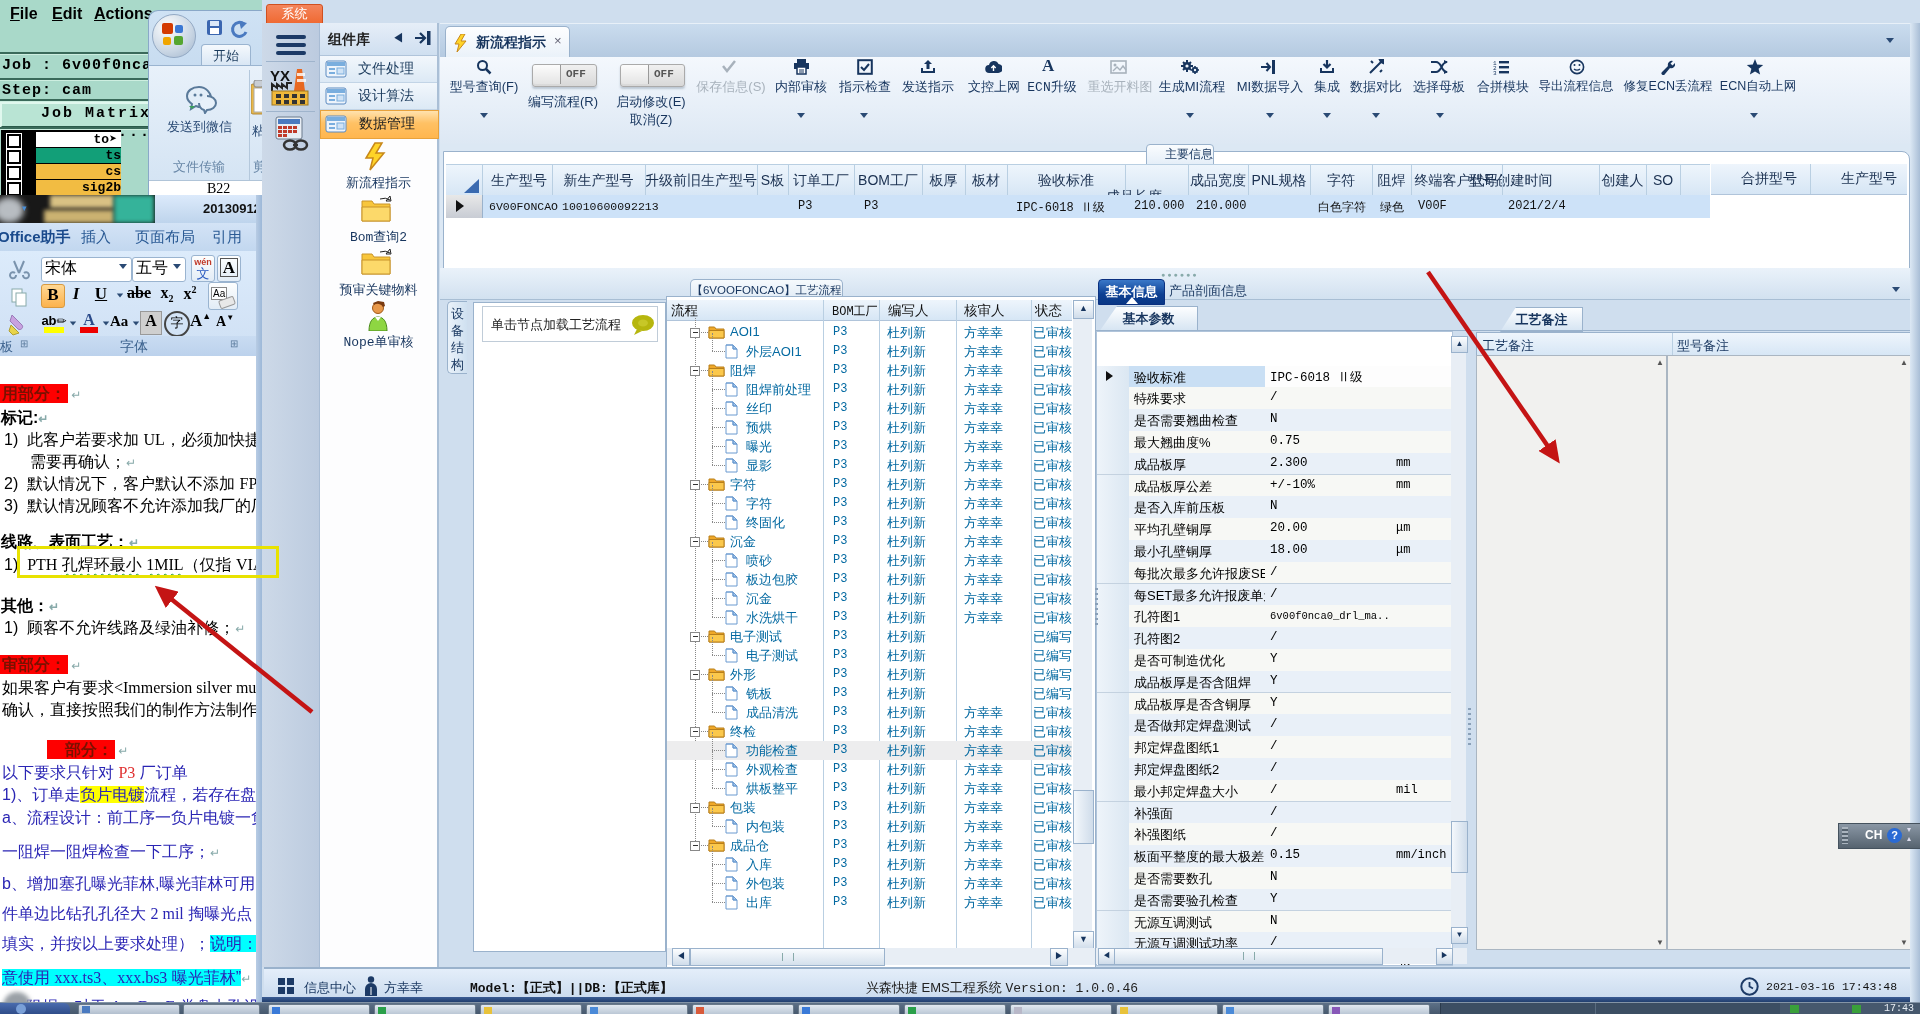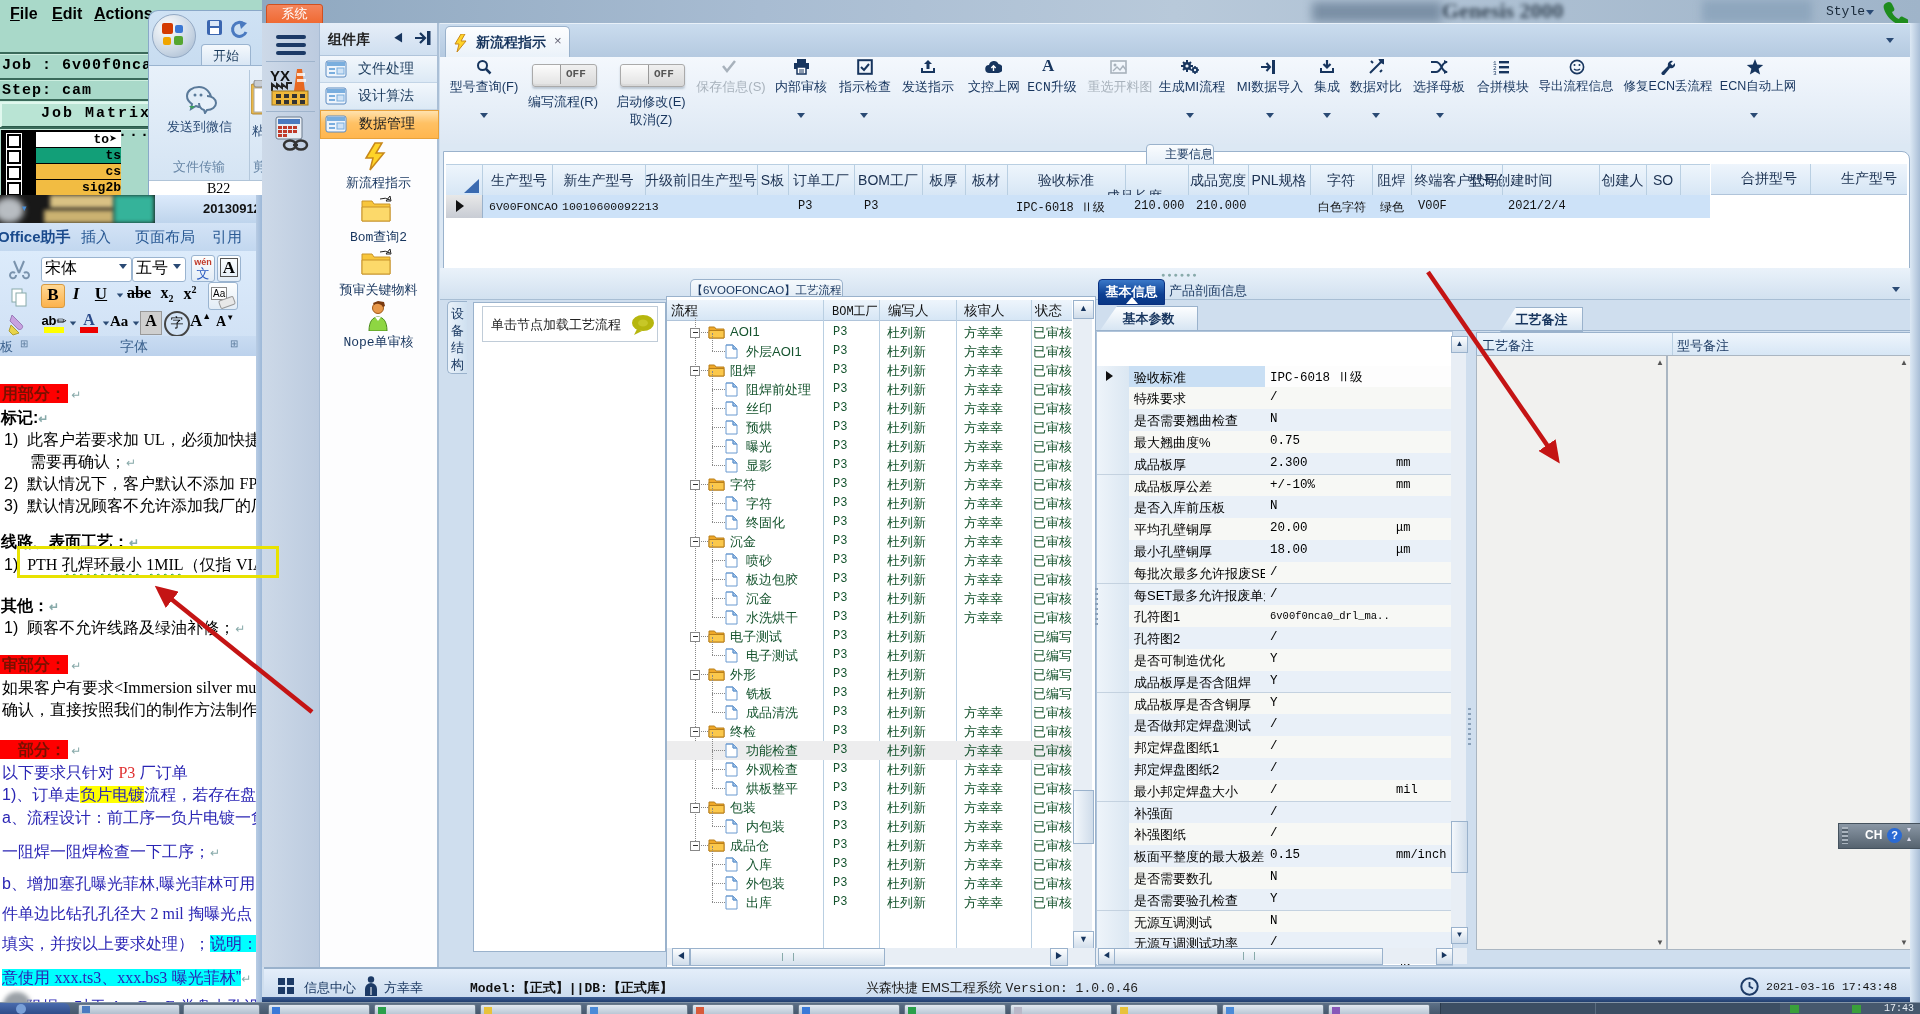--- a/index.html
+++ b/index.html
@@ -7,21 +7,21 @@
   .ab{position:absolute;}
   .mono{font-family:"Liberation Mono",monospace;}
   .serif{font-family:"Liberation Serif",serif;}
   #root{position:absolute;left:0;top:0;width:1920px;height:1014px;overflow:hidden;}
   .grid-head{background:linear-gradient(#eef5fc,#d6e6f5);}
   .tbl-line{background:#b9cfe2;}
   .toolbtn{position:absolute;text-align:center;color:#17355e;font-size:13px;}
   .tri-down{width:0;height:0;border-left:4px solid transparent;border-right:4px solid transparent;border-top:5px solid #2a4a74;}
   .doc-line{position:absolute;white-space:nowrap;font-size:16px;color:#000;}
   .blue{color:#2a25b4;}
-  .trw{position:absolute;left:0;width:405px;height:19px;font-size:13px;color:#14532d;white-space:nowrap;}
+  .trw{position:absolute;left:0;width:405px;height:19px;font-size:13px;color:#0369a1;white-space:nowrap;}
   .trw .nm{position:absolute;top:1px;}
   .trw .p3{position:absolute;left:166px;top:2px;font-size:12px;font-family:"Liberation Mono",monospace;}
   .trw .au{position:absolute;left:220px;top:1px;}
   .trw .rv{position:absolute;left:297px;top:1px;}
   .trw .st{position:absolute;left:366px;top:1px;width:39px;overflow:hidden;}
   .trw .ex{position:absolute;left:23px;top:5px;width:8px;height:8px;background:#fff;border:1px solid #888;}
   .trw .ex::after{content:"";position:absolute;left:1.5px;top:3px;width:5px;height:1px;background:#333;}
   .trw .hf{position:absolute;left:32px;top:9px;width:9px;border-top:1px dotted #888;}
   .trw .hd{position:absolute;left:45px;top:9px;width:13px;border-top:1px dotted #888;}
   .trw .vd{position:absolute;left:45px;top:-9px;height:18px;border-left:1px dotted #888;}
@@ -190,48 +190,38 @@
       <div class="doc-line" style="left:30px;top:96px;">需要再确认；<span style="color:#8aa;font-size:12px;">↵</span></div>
       <div class="doc-line" style="left:4px;top:118px;">2)&nbsp; 默认情况下，客户默认不添加 <span class="serif">FP LOG</span></div>
       <div class="doc-line" style="left:4px;top:140px;">3)&nbsp; 默认情况顾客不允许添加我厂的厂标</div>
       <div class="doc-line" style="left:1px;top:176px;font-weight:bold;">线路、表面工艺：<span style="color:#8aa;font-size:12px;">↵</span></div>
       <div class="doc-line" style="left:4px;top:199px;">1)&nbsp; <span class="serif">PTH</span> <span style="text-decoration:underline wavy #2a9a2a 1px;text-underline-offset:3px;">孔焊环最小</span> <span class="serif" style="text-decoration:underline wavy #2a9a2a 1px;text-underline-offset:3px;">1MIL</span>（仅指 <span class="serif">VIA</span> 过孔</div>
       <div class="doc-line" style="left:1px;top:240px;font-weight:bold;">其他：<span style="color:#8aa;font-size:12px;">↵</span></div>
       <div class="doc-line" style="left:4px;top:262px;">1)&nbsp; 顾客不允许线路及绿油补修；<span style="color:#8aa;font-size:12px;">↵</span></div>
       <div class="doc-line" style="left:0;top:299px;"><span style="background:#fe0000;color:#7a1000;font-weight:bold;padding:1px 2px;">审部分：</span><span style="color:#8aa;font-size:12px;"> ↵</span></div>
       <div class="doc-line" style="left:2px;top:322px;">如果客户有要求<span class="serif">&lt;Immersion silver must</span></div>
       <div class="doc-line" style="left:2px;top:344px;">确认，直接按照我们的制作方法制作；</div>
-      <div class="doc-line" style="left:0;top:384px;"><span style="background:#fe0000;color:#7a1000;font-weight:bold;padding:1px 2px;"> 部分：</span><span style="color:#8aa;font-size:12px;"> ↵</span></div>
+      <div class="doc-line" style="left:0;top:384px;"><span style="background:#fe0000;color:#7a1000;font-weight:bold;padding:1px 2px;margin-left:47px;"> 部分：</span><span style="color:#8aa;font-size:12px;"> ↵</span></div>
       <div class="doc-line blue" style="left:2px;top:407px;">以下要求只针对 <span class="serif" style="color:#e03030;">P3</span> 厂订单</div>
       <div class="doc-line blue" style="left:2px;top:429px;">1)、订单走<span style="background:#ffff00;">负片电镀</span>流程，若存在盘中孔</div>
       <div class="doc-line blue" style="left:2px;top:452px;">a、流程设计：前工序一负片电镀一负电镀</div>
       <div class="doc-line blue" style="left:2px;top:486px;">一阻焊一阻焊检查一下工序；<span style="color:#8aa;font-size:12px;">↵</span></div>
       <div class="doc-line blue" style="left:2px;top:518px;">b、增加塞孔曝光菲林,曝光菲林可用 </div>
       <div class="doc-line blue" style="left:2px;top:548px;">件单边比钻孔孔径大 <span class="serif">2 mil</span> 掏曝光点，</div>
       <div class="doc-line blue" style="left:2px;top:578px;">填实，并按以上要求处理）；<span style="background:#00ffff;">说明：</span></div>
       <div class="doc-line blue" style="left:2px;top:612px;"><span style="background:#00ffff;">意使用 <span class="serif">xxx.ts3</span>、<span class="serif">xxx.bs3</span> 曝光菲林”</span><span style="color:#8aa;font-size:12px;">↵</span></div>
       <div class="doc-line blue" style="left:2px;top:641px;">c、阻焊：对于 <span class="serif">A、D、E</span> 类盘中孔设计，</div>
       <div class="ab" style="left:3px;top:636px;width:28px;height:28px;border-radius:50%;background:#9aa0a6;filter:blur(2px);"></div>
     </div>
 
     <div class="ab" style="left:256px;top:195px;width:6px;height:820px;background:linear-gradient(90deg,#b8cce4,#9db8d8);"></div>
   </div>
 
   <div id="ems" class="ab" style="left:262px;top:0;width:1658px;height:1002px;overflow:hidden;background:#cfdeee;">
 
-    <div class="ab" style="left:0;top:0;width:1658px;height:23px;background:linear-gradient(90deg,#8fa8c0,#a8bcd2 30%,#b8c9da 55%,#9fb4c9);overflow:hidden;">
-      <div class="ab" style="left:1050px;top:2px;width:130px;height:20px;background:#7a8fa5;filter:blur(5px);"></div>
-      <div class="ab serif" style="left:1180px;top:-2px;font-size:22px;font-weight:bold;color:#3a4a5a;filter:blur(2px);">Genesis 2000</div>
-      <div class="ab" style="left:1440px;top:0px;width:110px;height:23px;background:#8ea6bd;filter:blur(4px);"></div>
-      <div class="ab mono" style="left:1564px;top:4px;font-size:13px;color:#1a2a3a;">Style</div>
-      <span class="ab tri-down" style="left:1604px;top:10px;"></span>
-      <svg class="ab" style="left:1620px;top:1px;" width="26" height="22" viewBox="0 0 26 22">
-        <path d="M4 2 c3 -2 5 -1 6 1 l2 4 c1 2 0 3 -2 4 1 3 4 6 7 7 1 -2 2 -3 4 -2 l4 2 c2 1 3 3 1 5 -2 2 -5 2 -8 1 C11 22 4 15 2 8 1 5 2 3 4 2z" fill="#1e8c1e"></path>
-      </svg>
-    </div>
 
     <div class="ab" style="left:4px;top:4px;width:55px;height:19px;background:linear-gradient(#f4855c,#ef6830);border:1px solid #d05020;border-radius:3px 3px 0 0;color:#fff;font-size:13px;text-align:center;line-height:18px;">系统</div>
 
     <div class="ab" style="left:0px;top:23px;width:57px;height:944px;background:linear-gradient(90deg,#cdd9e8,#bccbdf);border-right:1px solid #a8bcd4;">
       <div class="ab" style="left:14px;top:12px;width:30px;height:4px;background:#1c3a66;border-radius:2px;"></div>
       <div class="ab" style="left:14px;top:20px;width:30px;height:4px;background:#1c3a66;border-radius:2px;"></div>
       <div class="ab" style="left:14px;top:28px;width:30px;height:4px;background:#1c3a66;border-radius:2px;"></div>
       <div class="ab" style="left:4px;top:38px;width:49px;height:1px;background:#9fb4cc;"></div>
 
       <svg class="ab" style="left:8px;top:44px;" width="42" height="44" viewBox="0 0 42 44">

